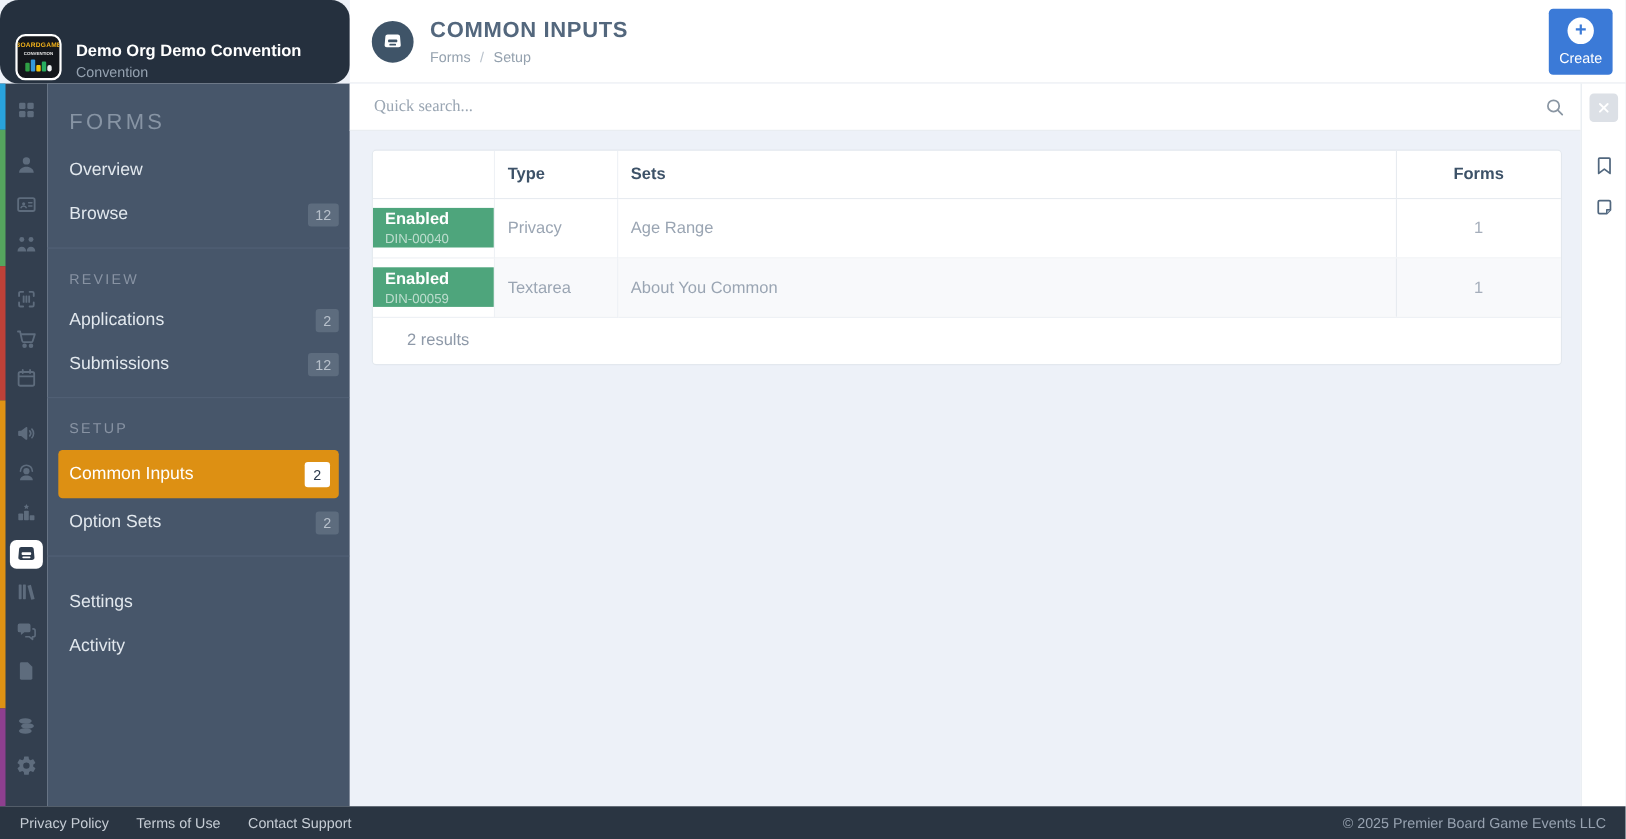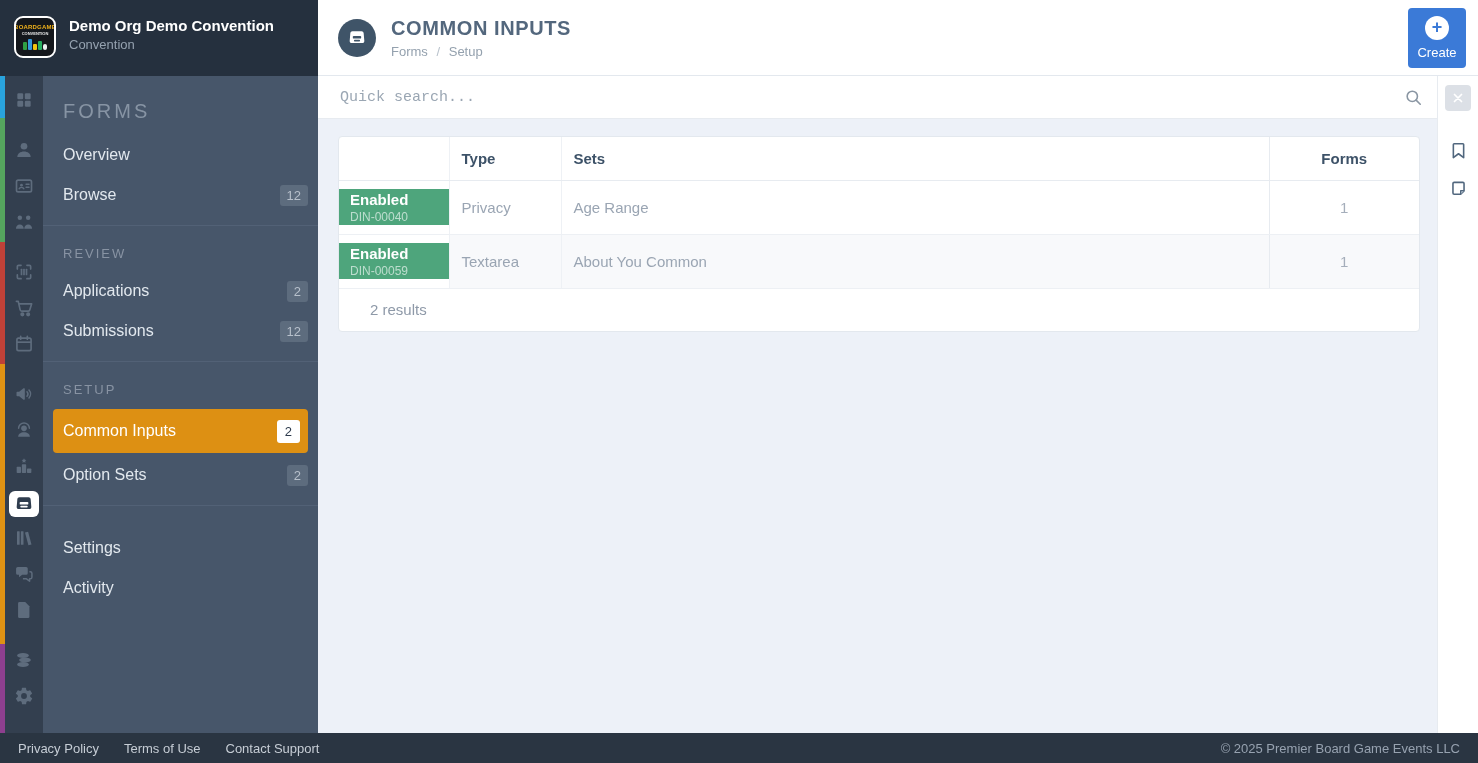--- a/index.html
+++ b/index.html
@@ -3,21 +3,21 @@
 <meta charset="utf-8">
 <style>
   * { margin:0; padding:0; box-sizing:border-box; }
   html,body { background:#dfe3ea; }
   .app {
     position:relative; width:1478px; height:763px; overflow:hidden;
     font-family:"Liberation Sans", sans-serif; background:#edf1f8;
   }
   
   .org-header{ position:absolute; left:0; top:0; width:318px; height:76px;
-    background:#25303e; display:flex; align-items:flex-start; gap:13px; padding:16px 14px; cursor:pointer;}
+    background:#25303e; display:flex; align-items:flex-end; gap:13px; padding:3px 14px; cursor:pointer;border-radius:17px;}
   .logo{ width:42px; height:42px; flex:none; background:#14171c; border:2px solid #fff; border-radius:9px;
     display:flex; flex-direction:column; align-items:center; justify-content:center; overflow:hidden;}
   .logo-line1{ color:#f2b21b; font-size:6px; font-weight:bold; letter-spacing:.2px; line-height:7px;}
   .logo-line2{ color:#e8e8e8; font-size:4px; font-weight:bold; line-height:5px;}
   .logo-art{ display:flex; align-items:flex-end; gap:1px; height:12px; margin-top:2px;}
   .logo-art i{ display:block; width:4px; border-radius:1px;}
   .org-text{ min-width:0;}
   .org-title{ color:#fff; font-size:15px; font-weight:bold; line-height:19px;}
   .org-subtitle{ color:#95a2b0; font-size:13px; margin-top:2px;}
   
@@ -57,21 +57,21 @@
   .menu-item.active{ background:#dd9013; border-radius:4px; margin:2px 10px; padding-left:10px;
     padding-right:8px; height:44px; color:#fff;}
   .menu-item.active .menu-badge{ background:#fff; color:#2c3a4c; padding:5px 8px; border-radius:3px;}
   .menu-divider{ border-top:1px solid #526176; margin:10px 0;}
   .section-label{ font-size:13px; letter-spacing:2px; color:#8893a3; padding:10px 0 10px 20px;}
   .menu-gap{ height:12px;}
   
   .content{ position:absolute; left:318px; top:76px; right:41px; bottom:30px; background:#edf1f8;}
   .search-row{ height:43px; background:#fff; border-bottom:1px solid #e7ebf0;
     display:flex; align-items:center; padding:0 14px 0 22px;}
-  .search-input{ flex:1; border:none; outline:none; font-size:15px; color:#14532d; font-family:Liberation Mono, monospace; background:transparent;}
+  .search-input{ flex:1; border:none; outline:none; font-size:15px; color:#14532d; font-family:Liberation Serif, serif; background:transparent;}
   .search-input::placeholder{ color:#9aa6b3;}
   .search-icon{ color:#8a96a3; display:flex; cursor:pointer;}
   .table-card{ margin:17px 17px 0 20px; background:#fff; border:1px solid #e3e8ee; border-radius:4px; overflow:hidden;}
   table{ width:100%; border-collapse:collapse; font-size:15px; table-layout:fixed;}
   col.c-status{ width:110px;} col.c-type{ width:112px;} col.c-forms{ width:150px;}
   thead th{ height:43px; text-align:left; color:#3d5268; font-weight:bold; padding:0 12px;
     border-bottom:1px solid #e7ebf0; border-right:1px solid #eef1f5;}
   thead th:last-child{ text-align:center; border-left:1px solid #e7ebf0; border-right:none;}
   thead th:nth-child(3){ border-right:none;}
   tbody tr{ cursor:pointer;}

